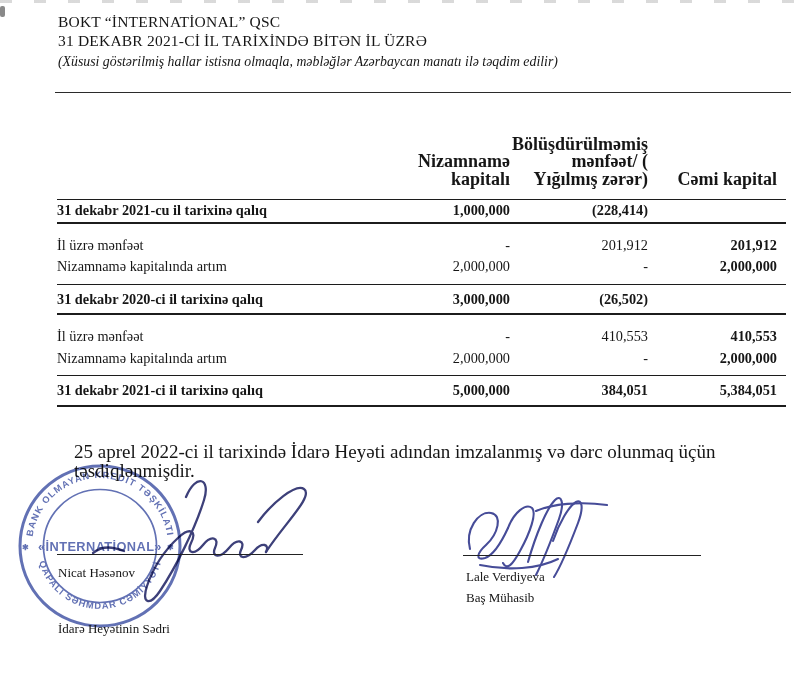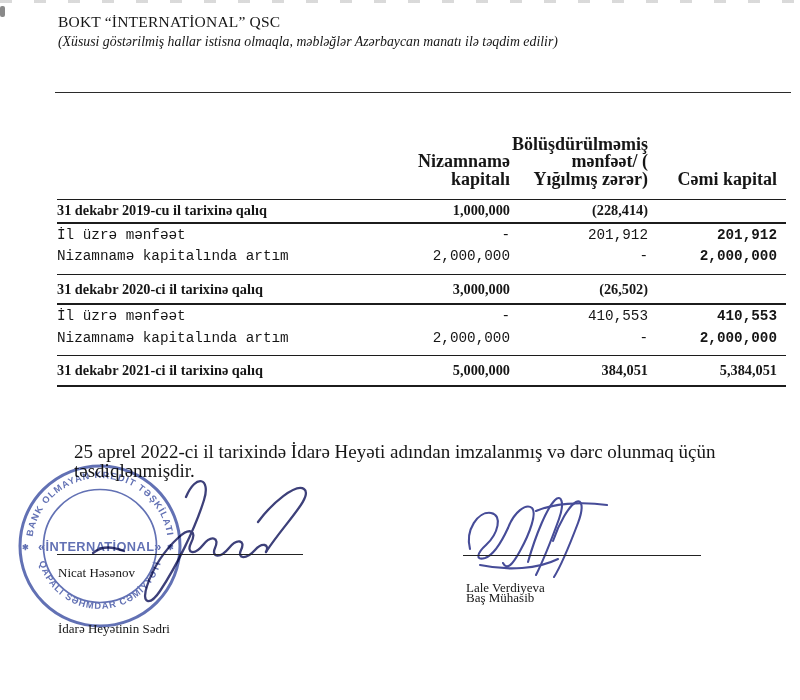--- a/index.html
+++ b/index.html
@@ -28,35 +28,35 @@
   .grid { display:grid; grid-template-columns:333px 120px 138px 138px; }
   .cell { font-size:14.3px; line-height:17.5px; }
   .cell.num { text-align:right; }
   .cell.c3 { padding-right:9px; }
   .thead { align-items:end; padding-bottom:11px; height:66px; }
   .thead .cell { font-weight:bold; font-size:18px; }
   .trow.balance { font-weight:bold; padding:2px 0 3px; border-bottom:2.4px solid #1c1c1c; }
   .trow.balance.first { border-top:1.6px solid #1c1c1c; padding:2px 0 2px; }
   .trow.balance.mid { padding:6px 0 5px; border-bottom:2px solid #1c1c1c; }
   .trow.balance.last { padding:6px 0 5px; border-bottom:2.4px solid #1c1c1c; }
-  .tgroup { border-bottom:1.8px solid #1c1c1c; padding:1px 0 6px;font-family:Liberation Mono, monospace; }
+  .tgroup { border-bottom:1.8px solid #1c1c1c; padding:11px 0 6px; }
   .tgroup .trow { padding:2px 0; }
   .cell.total { font-weight:bold; }
 
   
   .approval { position:absolute; left:58px; top:426px; width:724px; font-size:19px; line-height:19px; margin:16px; }
 
   
   .sig-line { position:absolute; border-top:1.7px solid #222; }
   .sig-line.left { left:57px; top:554px; width:246px; }
   .sig-line.right { left:463px; top:555px; width:238px; }
   .sig-name { position:absolute; font-size:13px; line-height:18px; }
   .name-left { left:58px; top:564px; }
   .title-left { left:58px; top:620px; }
-  .name-right { left:466px; top:568px;margin-top:11px; }
+  .name-right { left:466px; top:568px; }
   .title-right { left:466px; top:589px; }
 
   
   .stamp { position:absolute; left:15px; top:461px; width:170px; height:170px; mix-blend-mode:multiply; opacity:.82; }
   .stamp circle { stroke:#3f51a3; fill:none; }
   .stamp text { fill:#3f51a3; font-family:"Liberation Sans", sans-serif; font-weight:700; }
   .arc-text { font-size:9.3px; letter-spacing:1.1px; }
   .stamp-center { font-size:12.8px; letter-spacing:.4px; }
   .stamp-star { font-size:8px; }
 
@@ -69,35 +69,36 @@
 </head>
 <body>
 
 <div class="page">
 
   <div class="scan-noise-top"></div>
   <div class="scan-blob"></div>
 
   <header class="doc-header">
     <div class="title-line">BOKT “İNTERNATİONAL” QSC</div>
+    <div class="title-line">31 DEKABR 2021-Cİ İL TARİXİNDƏ BİTƏN İL ÜZRƏ</div>
     <div class="note-line">(Xüsusi göstərilmiş hallar istisna olmaqla, məbləğlər Azərbaycan manatı ilə təqdim edilir)</div>
   </header>
   <div class="header-rule"></div>
 
   <section class="equity-table">
 
     <div class="grid thead">
       <div class="cell label"></div>
       <div class="cell num">Nizamnamə kapitalı</div>
       <div class="cell num">Bölüşdürülməmiş mənfəət/ ( Yığılmış zərər)</div>
       <div class="cell num c3">Cəmi kapital</div>
     </div>
 
     <div class="grid trow balance first">
-      <div class="cell label">31 dekabr 2019-cu il tarixinə qalıq</div>
+      <div class="cell label">31 dekabr 2021-cu il tarixinə qalıq</div>
       <div class="cell num">1,000,000</div>
       <div class="cell num">(228,414)</div>
     </div>
 
     <div class="tgroup">
       <div class="grid trow">
         <div class="cell label">İl üzrə mənfəət</div>
         <div class="cell num">-</div>
         <div class="cell num">201,912</div>
         <div class="cell num c3 total">201,912</div>

